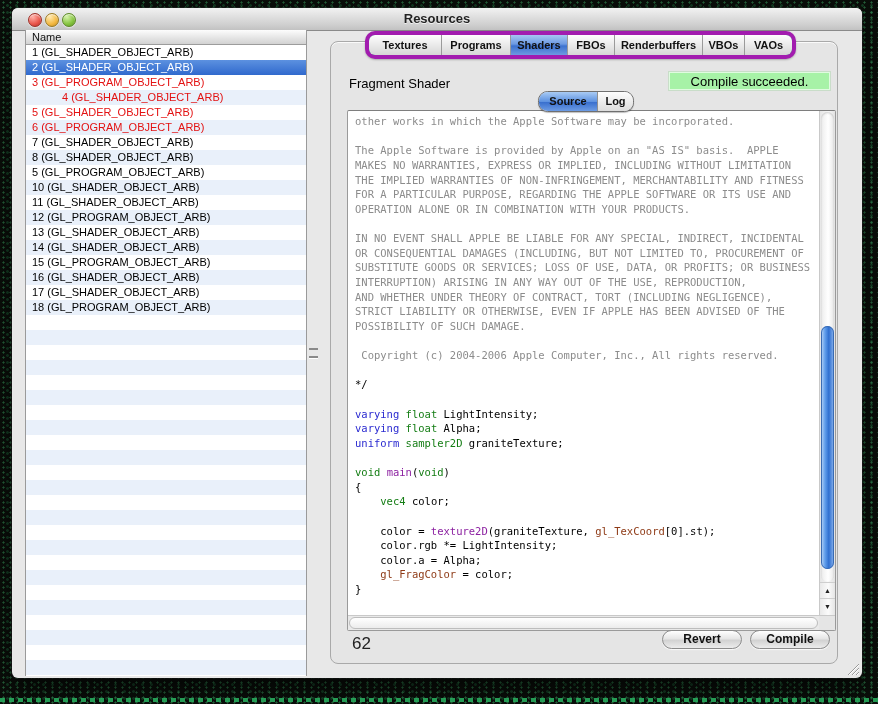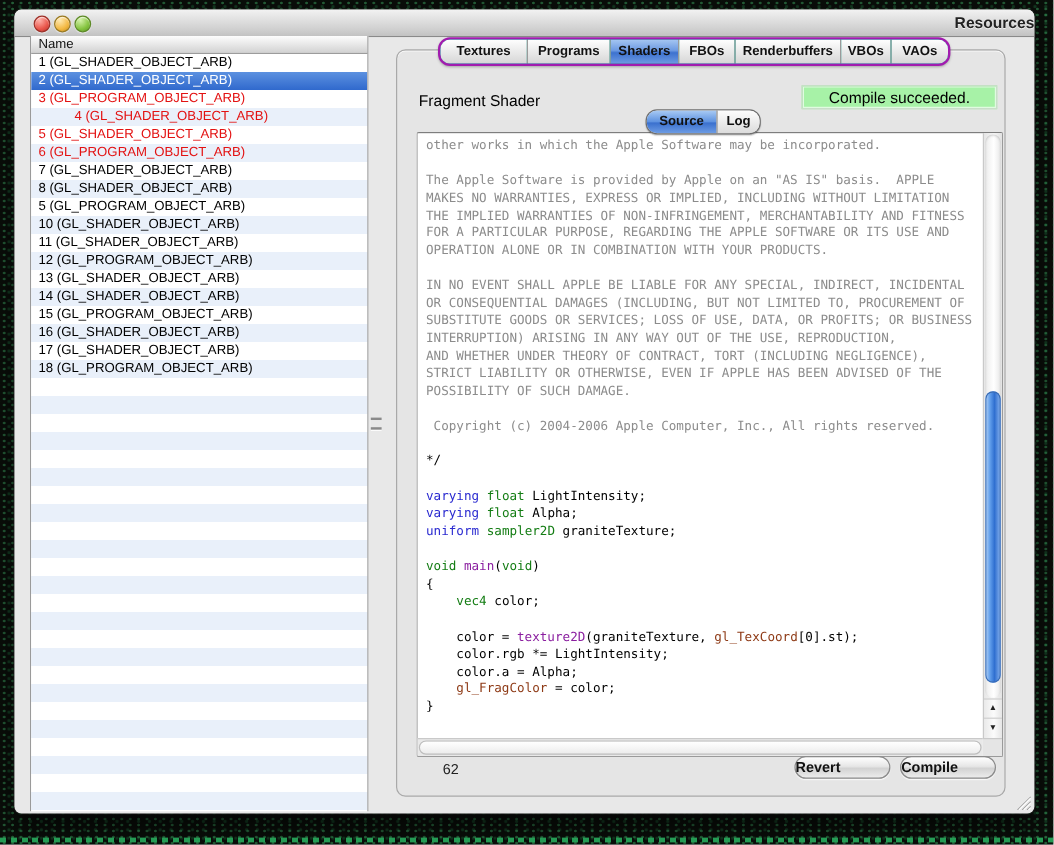--- a/index.html
+++ b/index.html
@@ -15,21 +15,21 @@
   .desktop::after{content:"";position:absolute;left:0;right:0;bottom:2px;height:4px;
     background:repeating-linear-gradient(90deg,#2ecb6e 0 5px,rgba(0,0,0,0) 5px 9px);opacity:.75;}
 
   .window{position:absolute;left:12px;top:8px;width:850px;height:670px;background:#e8e8e8;
     border-radius:6px;box-shadow:0 10px 24px rgba(0,0,0,.65),0 0 0 1px rgba(40,40,40,.55);}
 
   
   .titlebar{position:absolute;left:0;top:0;width:100%;height:22px;
     background:linear-gradient(to bottom,#f2f2f2,#cdcdcd 80%,#c2c2c2);
     border-bottom:1px solid #8a8a8a;border-radius:6px 6px 0 0;}
-  .title{position:absolute;left:0;right:0;top:0;height:22px;line-height:22px;text-align:right;
+  .title{position:absolute;left:0;right:0;top:0;height:22px;line-height:22px;text-align:center;
     font-size:13px;font-weight:600;color:#222;text-shadow:0 1px 0 rgba(255,255,255,.7);}
   .tl{position:absolute;top:5px;width:12px;height:12px;border-radius:50%;box-shadow:inset 0 1px 1px rgba(255,255,255,.7),0 1px 1px rgba(255,255,255,.5);}
   .tl.red{left:16px;background:radial-gradient(circle at 4px 3px,#ffb0a8,#e9554a 60%,#b03028);border:1px solid #9d2f27;}
   .tl.yellow{left:33px;background:radial-gradient(circle at 4px 3px,#ffe9b0,#f3b841 60%,#c08a1f);border:1px solid #9a7a22;}
   .tl.green{left:50px;background:radial-gradient(circle at 4px 3px,#d4f2a8,#84c33e 60%,#5c9428);border:1px solid #5d8a26;}
 
   
   .list{position:absolute;left:13px;top:22px;width:282px;height:646px;background:#fff;
     border-left:1px solid #9a9a9a;border-right:1px solid #9a9a9a;box-sizing:border-box;}
   .list-header{position:absolute;left:0;top:0;right:0;height:14px;
@@ -46,21 +46,21 @@
   .grabber{position:absolute;left:297px;top:340px;width:9px;height:6px;
     border-top:2px solid #8a8a8a;border-bottom:2px solid #8a8a8a;box-shadow:0 1px 0 #fff;}
 
   
   .groupbox{position:absolute;left:318px;top:33px;width:508px;height:623px;background:#e5e5e5;
     border:1px solid #a9a9a9;border-radius:8px;box-sizing:border-box;
     box-shadow:inset 0 1px 0 rgba(255,255,255,.8);}
 
   
   .tab-strip{position:absolute;left:353px;top:23px;height:20px;display:flex;z-index:3;
-    border:2px solid #a21caf;border-radius:10px;overflow:hidden;background:#14b8a6;
+    border:4px solid #a21caf;border-radius:10px;overflow:hidden;background:#0c4a6e;
     box-shadow:0 1px 2px rgba(0,0,0,.25);}
   .tab{height:20px;line-height:20px;text-align:center;font-size:11px;font-weight:bold;color:#111;
     background:linear-gradient(to bottom,#fefefe,#d6d6d6);border-left:1px solid #9a9a9a;
     box-sizing:border-box;white-space:nowrap;cursor:default;}
   .tab:first-child{border-left:none;}
   .tab.active{background:linear-gradient(to bottom,#a5c6f2 0%,#6d9ae2 45%,#3d72cf 55%,#6d9ae2 100%);}
 
   .fragment-label{position:absolute;left:337px;top:68px;font-size:13px;color:#000;}
 
   .status-box{position:absolute;left:656px;top:63px;width:163px;height:20px;background:#a7f2a7;
@@ -95,23 +95,23 @@
     background:linear-gradient(to right,#e9e9e9,#fbfbfb 55%,#e5e5e5);}
   .sarrow.up{bottom:16px;border-top:1px solid #cfcfcf;}
   .sarrow.down{bottom:0;border-top:1px solid #cfcfcf;}
 
   .hscroll{position:absolute;left:0;right:16px;bottom:0;height:15px;background:#e9e9e9;border-top:1px solid #c9c9c9;box-sizing:border-box;}
   .hthumb{position:absolute;left:1px;right:1px;top:1px;bottom:1px;border-radius:6.5px;
     background:linear-gradient(to bottom,#ffffff,#ececec);border:1px solid #bdbdbd;}
   .scorner{position:absolute;right:0;bottom:0;width:16px;height:15px;background:#e5e5e5;border-top:1px solid #c9c9c9;box-sizing:border-box;}
 
   
-  .object-id{position:absolute;left:333px;top:626px;font-size:12px;color:#222;padding-left:24px;}
+  .object-id{position:absolute;left:316px;top:626px;font-size:17px;color:#222;padding-left:24px;}
   .aqua-btn{position:absolute;top:622px;width:80px;height:19px;border-radius:9.5px;
-    border:1px solid #8b8b8b;box-sizing:border-box;line-height:17px;
+    border:1px solid #8b8b8b;box-sizing:border-box;text-align:center;line-height:17px;
     font-size:12px;font-weight:600;color:#111;
     background:linear-gradient(to bottom,#ffffff,#e6e6e6 45%,#d2d2d2 55%,#ececec);
     box-shadow:0 1px 1px rgba(255,255,255,.8);}
   .btn-revert{left:650px;}
   .btn-compile{left:738px;}
 
   .grip{position:absolute;right:3px;bottom:3px;width:13px;height:13px;}
 </style>
 </head>
 <body>

